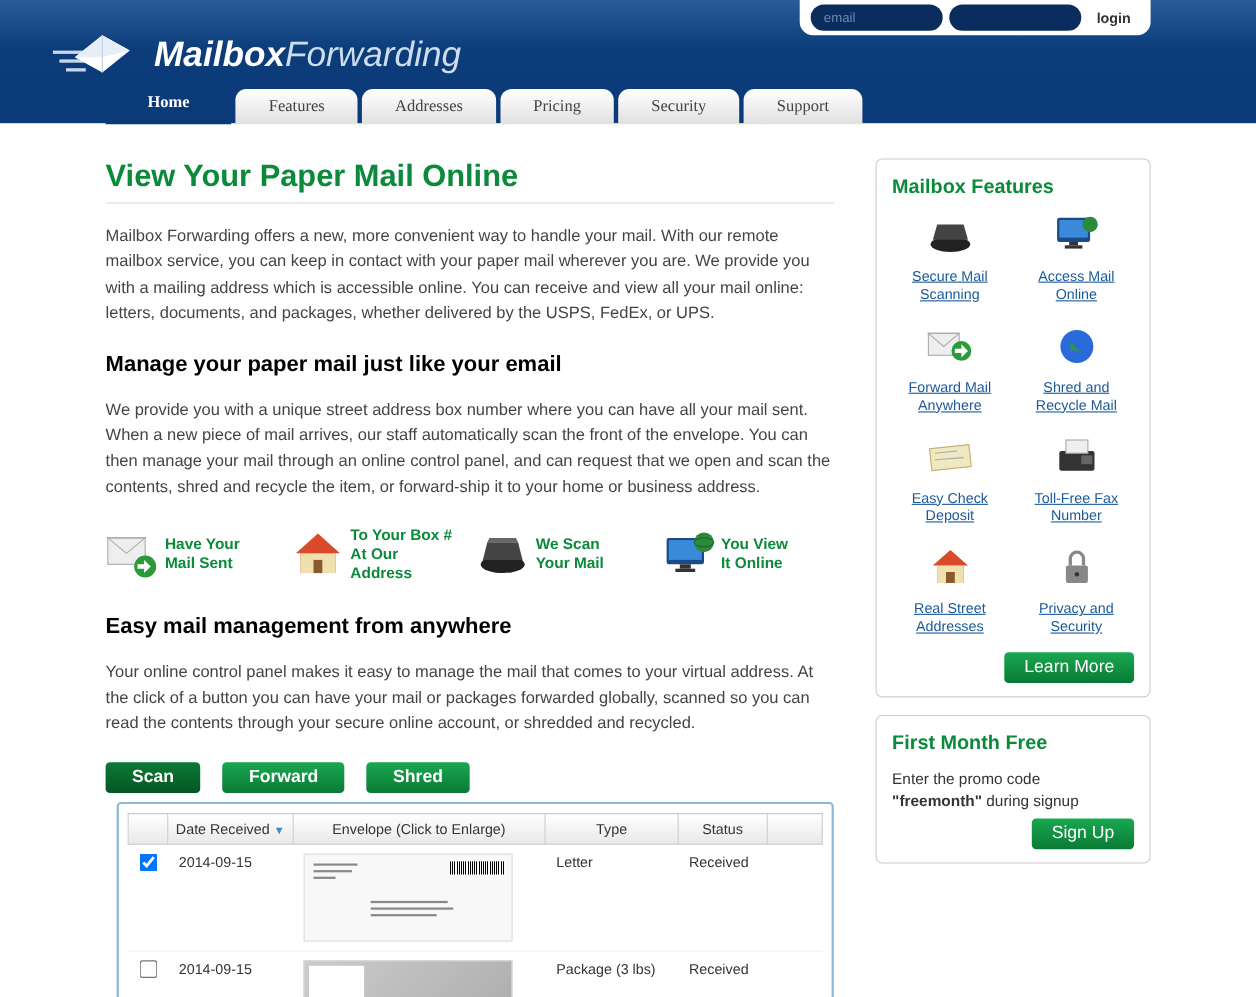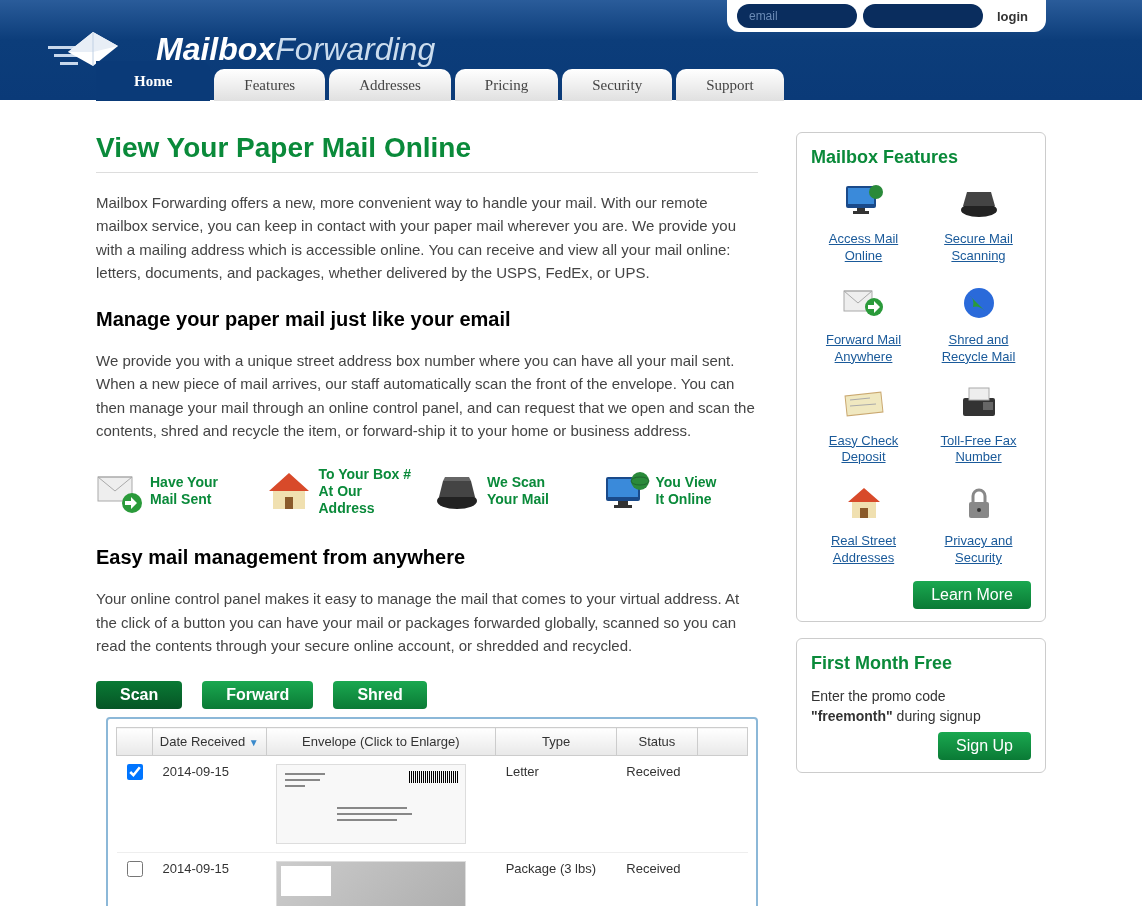--- a/index.html
+++ b/index.html
@@ -1,23 +1,23 @@
 <!DOCTYPE html>
 <html><head>
 <meta charset="utf-8">
 <style>
 * { margin: 0; padding: 0; box-sizing: border-box; }
 body { font-family: Arial, Helvetica, sans-serif; font-size: 14px; color: #333; background: #fff; }
-.header-bg { background: linear-gradient(to bottom, #2a5c9a 0%, #0c3d7a 40%, #0a3a78 100%); height: 100px; position: relative; }
+.header-bg { background: linear-gradient(to bottom, #2a5c9a 0%, #0c3d7a 40%, #0a3a78 100%); height: 112px; position: relative; }
 .container { max-width: 1046px; margin: 0 auto; position: relative; }
 .login-bar { position: absolute; top: 0; right: 48px; background: #fff; border-radius: 0 0 12px 12px; padding: 4px 10px; display: flex; align-items: center; gap: 6px; }
 .login-input { background: #0a2d5e; border: none; border-radius: 12px; padding: 4px 12px; color: #fff; font-size: 12px; width: 120px; height: 24px; }
 .login-input::placeholder { color: #6a8ab5; }
 .login-btn { background: transparent; border: none; font-weight: bold; font-size: 13px; color: #333; cursor: pointer; padding: 0 8px; }
-.logo-area { display: flex; align-items: center; padding-top: 24px; gap: 28px; }
+.logo-area { display: flex; align-items: center; padding-top: 24px; gap: 12px; }
 .logo-icon { width: 80px; height: 50px; position: relative; }
 .logo-text { display: flex; align-items: baseline; }
 .logo-bold { font-size: 32px; font-weight: bold; color: #fff; font-style: italic; }
 .logo-light { font-size: 32px; color: #cde; font-style: italic; font-weight: 300; }
 .nav-tabs { position: absolute; bottom: -1px; left: 48px; display: flex; gap: 4px; align-items: flex-end; }
 .nav-tab { background: linear-gradient(to bottom, #fff 0%, #e0e0e0 100%); border-radius: 10px 10px 0 0; padding: 8px 30px; font-size: 15px; color: #444; cursor: pointer; height: 32px; display: flex; align-items: center; font-family: Liberation Serif, serif; }
 .nav-tab.active { background: #0a3a78; color: #fff; height: 40px; border-radius: 0 10px 0 0; padding: 8px 38px; font-weight: bold; }
 .main { display: flex; gap: 38px; max-width: 1046px; margin: 0 auto; padding: 32px 48px 40px; }
 .content { flex: 1; }
 .sidebar { width: 250px; flex-shrink: 0; }
@@ -198,37 +198,37 @@
       </table>
     </div>
   </div>
 
   <div class="sidebar">
     <div class="side-box">
       <div class="side-title">Mailbox Features</div>
       <div class="feat-grid">
         <div class="feat-item">
           <svg class="feat-icon" viewBox="0 0 48 40">
+              <ellipse cx="24" cy="28" rx="18" ry="7" fill="#222"></ellipse>
+              <polygon points="8,24 40,24 36,10 12,10" fill="#444"></polygon>
+            </svg>
+          <div class="feat-label">Secure Mail Scanning</div>
+        </div>
+        <div class="feat-item">
+          <svg class="feat-icon" viewBox="0 0 48 40">
               <rect x="6" y="4" width="30" height="22" rx="2" fill="#1a4a8a"></rect>
               <rect x="8" y="6" width="26" height="16" fill="#3a8ada"></rect>
               <rect x="17" y="26" width="8" height="3" fill="#333"></rect>
               <rect x="13" y="29" width="16" height="3" fill="#333"></rect>
               <circle cx="36" cy="10" r="7" fill="#2a8a3a"></circle>
             </svg>
           <div class="feat-label">Access Mail Online</div>
         </div>
         <div class="feat-item">
           <svg class="feat-icon" viewBox="0 0 48 40">
-              <ellipse cx="24" cy="28" rx="18" ry="7" fill="#222"></ellipse>
-              <polygon points="8,24 40,24 36,10 12,10" fill="#444"></polygon>
-            </svg>
-          <div class="feat-label">Secure Mail Scanning</div>
-        </div>
-        <div class="feat-item">
-          <svg class="feat-icon" viewBox="0 0 48 40">
               <rect x="4" y="8" width="28" height="20" fill="#eee" stroke="#aaa"></rect>
               <polygon points="4,8 18,20 32,8" fill="none" stroke="#aaa"></polygon>
               <circle cx="34" cy="24" r="9" fill="#2a9a3a"></circle>
               <polygon points="30,24 36,24 36,20 42,26 36,32 36,28 30,28" fill="#fff" transform="translate(-2,-2)"></polygon>
             </svg>
           <div class="feat-label">Forward Mail Anywhere</div>
         </div>
         <div class="feat-item">
           <svg class="feat-icon" viewBox="0 0 48 40">
               <circle cx="24" cy="20" r="15" fill="#2a6ada"></circle>

